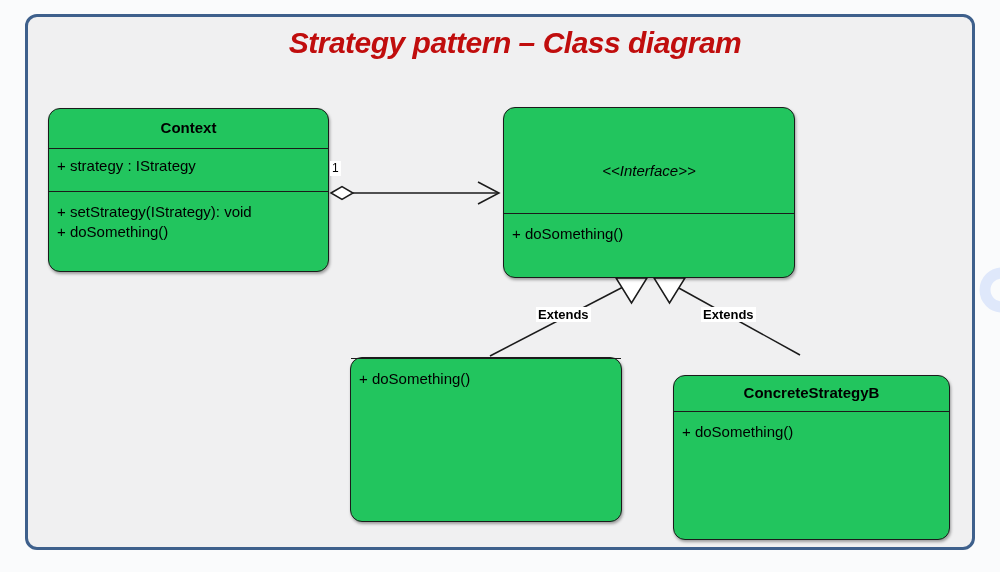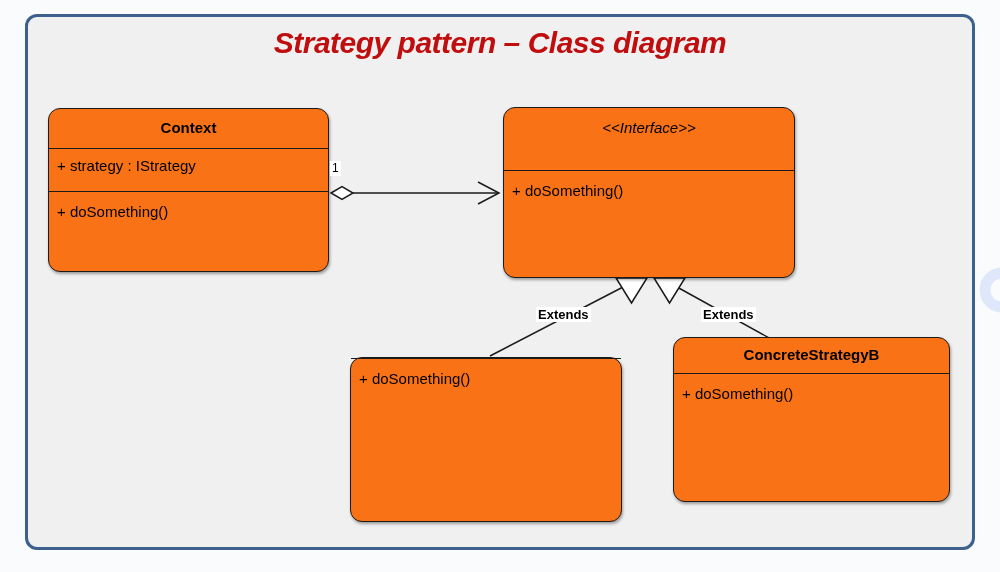--- a/index.html
+++ b/index.html
@@ -30,31 +30,32 @@
     position: absolute;
     left: 25px;
     top: 26px;
     width: 950px;
     text-align: center;
     font-size: 30px;
     font-weight: bold;
     font-style: italic;
     letter-spacing: -0.5px;
     color: #c00d0d;
+    padding-left: 15px;
   }
   .connector-layer {
     position: absolute;
     left: 0;
     top: 0;
     width: 1000px;
     height: 572px;
   }
   .uml-box {
     position: absolute;
-    background: #f97316;
+    background: #22c55e;
     border: 1.5px solid #1b1b1b;
     border-radius: 12px;
     box-sizing: border-box;
     box-shadow: 1px 2px 3px rgba(0,0,0,0.35);
     font-size: 15px;
     color: #000;
   }
   .uml-header {
     text-align: center;
     font-weight: bold;
@@ -69,24 +70,24 @@
     padding: 10px 8px 0 8px;
     box-sizing: border-box;
     line-height: 20px;
   }
   
   .box-context { left: 48px; top: 108px; width: 281px; height: 164px; }
   .box-context .uml-header { line-height: 38px; height: 39px; }
   .box-context .sec-attrs { height: 43px; padding-top: 7px; }
   
   .box-istrategy { left: 503px; top: 107px; width: 292px; height: 171px; }
-  .box-istrategy .uml-header { padding-top: 9px; line-height: 21px; height: 62px; }
+  .box-istrategy .uml-header { padding-top: 9px; line-height: 21px; height: 62px; margin-top: 43px; }
   
   .box-concrete-a { left: 350px; top: 357px; width: 272px; height: 165px; }
-  .box-concrete-b { left: 673px; top: 337px; width: 277px; height: 165px; }
+  .box-concrete-b { left: 673px; top: 375px; width: 277px; height: 165px; }
   .box-concrete-a .uml-header, .box-concrete-b .uml-header { line-height: 34px; height: 35px; }
   .edge-label {
     position: absolute;
     background: #ffffff;
     color: #000;
     padding: 0 2px;
     line-height: 15px;
   }
   .label-mult { font-size: 12px; }
   .label-extends { font-size: 13px; font-weight: bold; }
@@ -114,20 +115,21 @@
     <line x1="800" y1="355" x2="677" y2="287" stroke="#1b1b1b" stroke-width="1.5"></line>
     <polygon points="654,278 685,278 669.5,303" fill="#ffffff" stroke="#1b1b1b" stroke-width="1.5"></polygon>
   </svg>
 
   <div class="uml-box box-context">
     <div class="uml-header">Context</div>
     <div class="uml-section sec-attrs">
       <div>+ strategy : IStrategy</div>
     </div>
     <div class="uml-section sec-methods">
+      <div>+ setStrategy(IStrategy): void</div>
       <div>+ doSomething()</div>
     </div>
   </div>
 
   <div class="uml-box box-istrategy">
     <div class="uml-header">
       <div class="uml-stereotype">&lt;&lt;Interface&gt;&gt;</div>
     </div>
     <div class="uml-section">
       <div>+ doSomething()</div>

